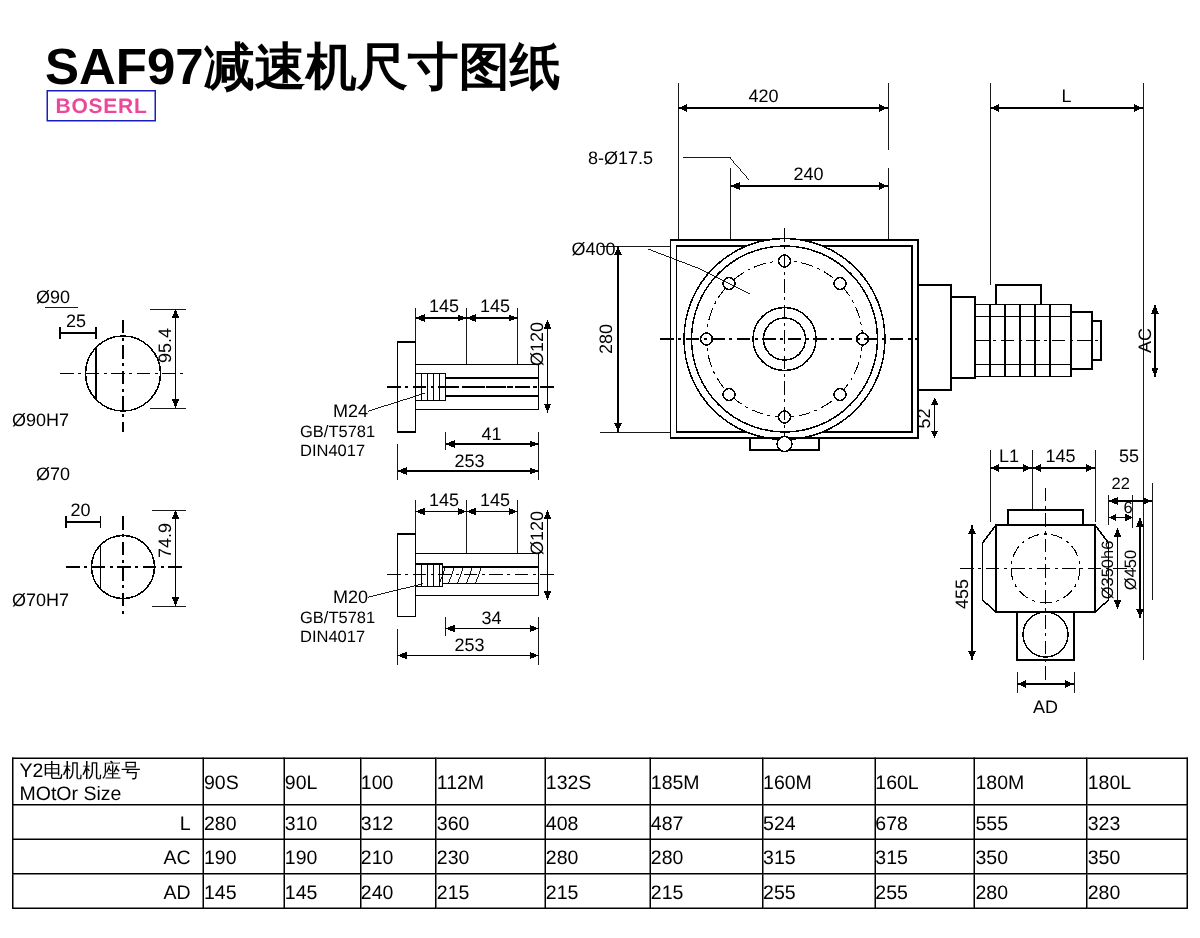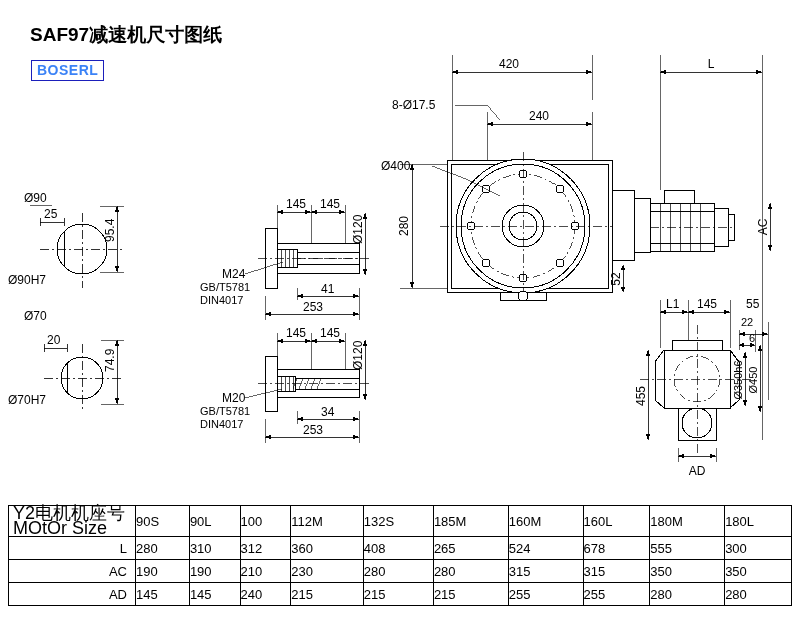--- a/index.html
+++ b/index.html
@@ -7,27 +7,27 @@
     width:800px;height:625px;
     background:#ffffff;
     font-family:"Liberation Sans", sans-serif;
     color:#000;
     overflow:hidden;
     position:relative;
   }
   #sheet{position:absolute;left:0;top:0;width:800px;height:625px;}
   .ttl{
     position:absolute;left:30px;top:22px;
-    font-size:19px;font-weight:bold;letter-spacing:0px;
+    font-size:34px;font-weight:bold;letter-spacing:0px;
     font-family:"Liberation Sans","DejaVu Sans",sans-serif;
   }
   .brand{
     position:absolute;left:31px;top:60px;
     border:1.5px solid #1b1fbb;
-    color:#3b82f6;
+    color:#ec4899;
     font-size:14px;font-weight:bold;
     padding:1px 5px 2px 5px;
     letter-spacing:0.5px;
   }
   
   table.spec{
     position:absolute;left:8px;top:505px;
     border-collapse:collapse;
     font-size:13px;
     width:784px;
@@ -40,21 +40,21 @@
   }
   table.spec td.rowhead{
     text-align:right;
     padding-right:8px;
     width:118px;
   }
   table.spec td.corner{
     text-align:left;
     padding-left:4px;
     line-height:15px;
-    font-size:18px;
+    font-size:13px;
   }
   .corner span{display:block;}
   svg{position:absolute;left:0;top:0;}
   text{font-family:"Liberation Sans", sans-serif;}
 </style>
 </head>
 <body>
 
 <div id="sheet">
 
@@ -335,25 +335,25 @@
         <td>180M</td>
         <td>180L</td>
       </tr>
       <tr>
         <td class="rowhead">L</td>
         <td>280</td>
         <td>310</td>
         <td>312</td>
         <td>360</td>
         <td>408</td>
-        <td>265</td>
+        <td>487</td>
         <td>524</td>
         <td>678</td>
         <td>555</td>
-        <td>300</td>
+        <td>323</td>
       </tr>
       <tr>
         <td class="rowhead">AC</td>
         <td>190</td>
         <td>190</td>
         <td>210</td>
         <td>230</td>
         <td>280</td>
         <td>280</td>
         <td>315</td>

